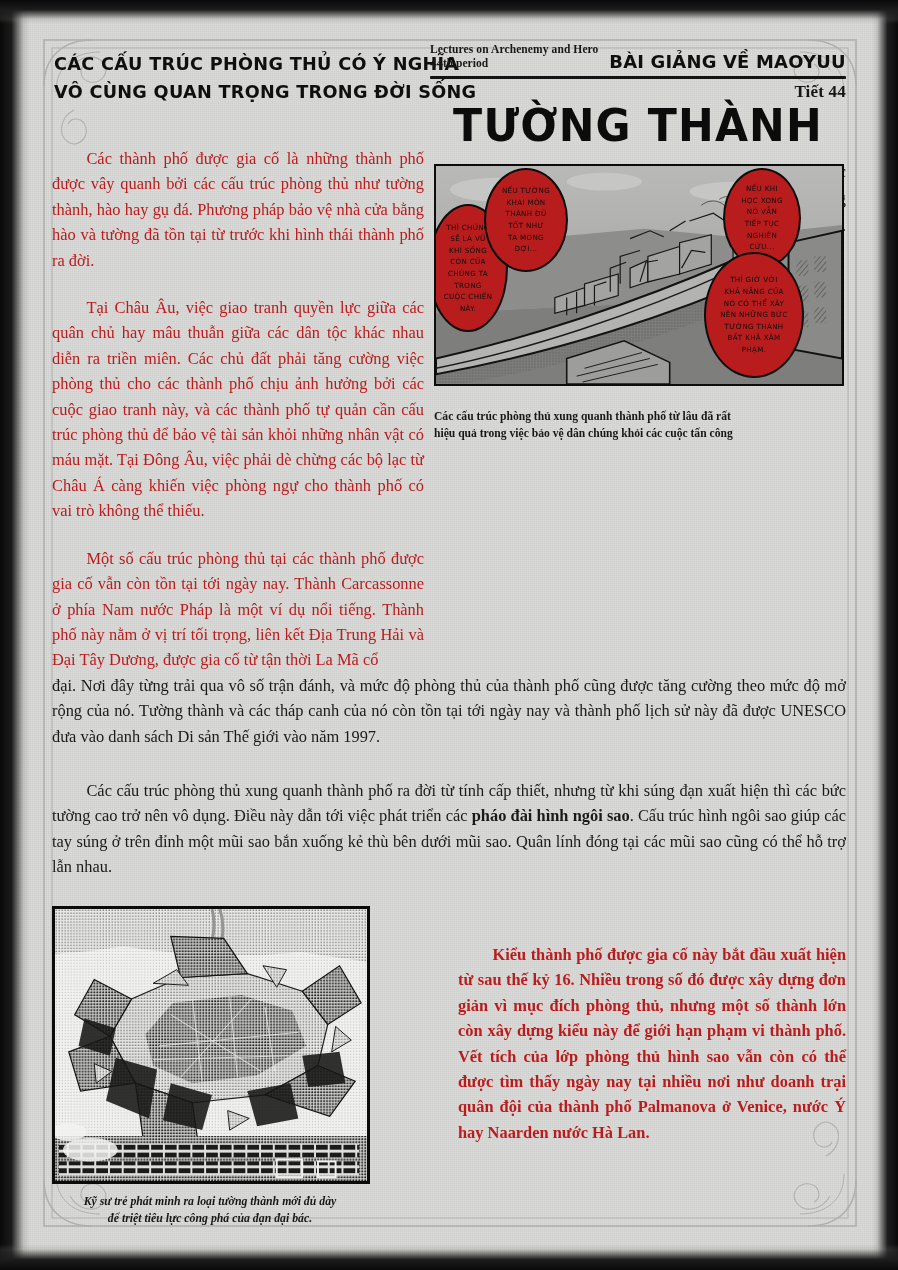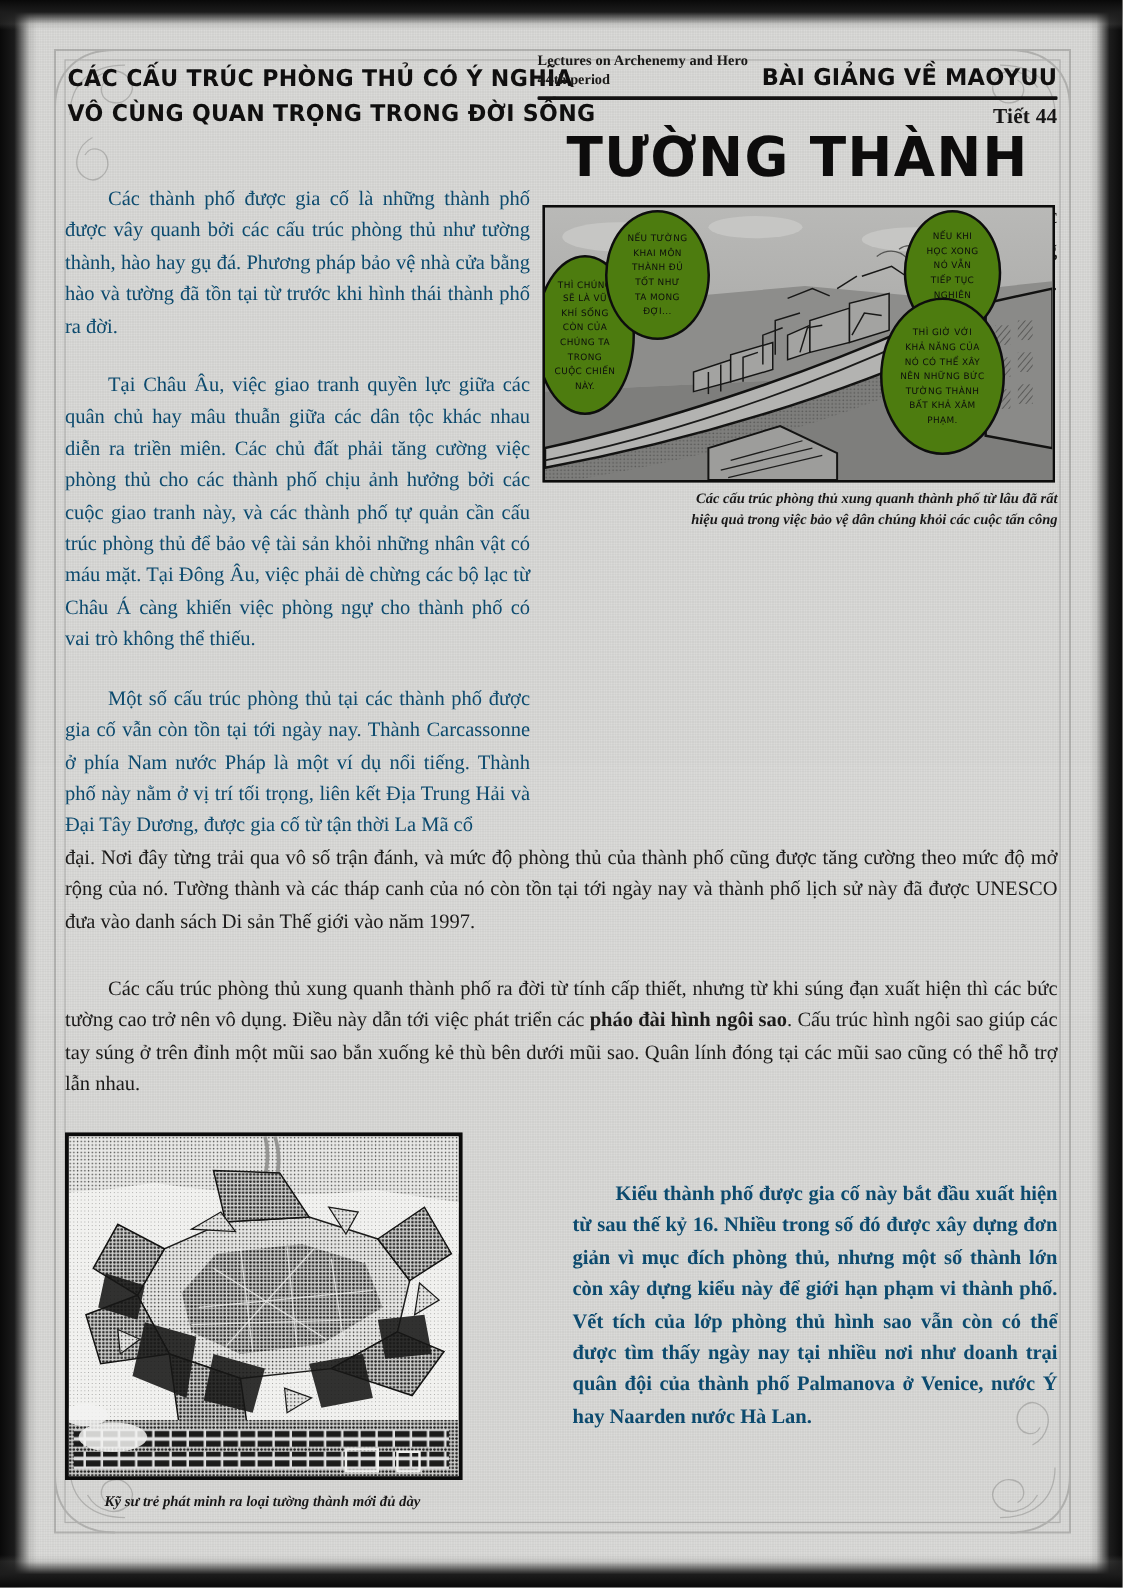--- a/index.html
+++ b/index.html
@@ -128,21 +128,21 @@
   }
   .col-right {
     width: 412px;
     float:right;
   }
 
   p.body {
     font-family:"Liberation Serif", serif;
     font-size:16.4px;
     line-height:25.4px;
-    color:#0c4a6e;
+    color:#b91c1c;
     text-align:justify;
     text-indent: 2.1em;
     margin: 0 0 22px 0;
     -webkit-hyphens:none; hyphens:none;
   }
   p.body.tight { margin-bottom: 0; }
   p.lead {
     font-family:"Liberation Serif", serif;
     font-size:17.4px;
     line-height:27px;
@@ -168,43 +168,42 @@
     position:relative;
     width: 410px; height: 222px;
     border: 2.5px solid #0c0c0c;
     background:#8e8e8c;
     overflow:hidden;
   }
   .panel svg { position:absolute; inset:0; width:100%; height:100%; }
 
   .bubble {
     position:absolute;
-    background:#4d7c0f;
+    background:#b91c1c;
     border:2px solid #0d0d0d;
     border-radius:50%;
     display:flex; align-items:center; justify-content:center;
     text-align:center;
     font-family:"DejaVu Sans", sans-serif;
     font-size:7.1px;
     line-height:11.6px;
     letter-spacing:.35px;
     color:#0c0c0c;
     padding:6px 5px;
   }
   .bubble span { display:block; }
 
   .caption {
     font-family:"Liberation Serif", serif;
-    font-style:italic;
     font-weight:700;
     font-size:11.6px;
     line-height:16.5px;
-    text-align:right;
+    text-align:left;
     color:#181717;
-    margin-top:5px;
+    margin-top:23px;
   }
 
   
   .bottom { position:relative; margin-top:26px; }
   .photo-col { float:left; width:316px; }
   .photo {
     width:318px; height:278px;
     border:3px solid #0b0b0b;
     position:relative; overflow:hidden;
     background:#9a9a98;
@@ -390,21 +389,21 @@
             <div class="bubble" style="left:287px; top:2px; width:78px; height:100px;">
               <span>
                   <span>NẾU KHI</span>
                   <span>HỌC XONG</span>
                   <span>NÓ VẪN</span>
                   <span>TIẾP TỤC</span>
                   <span>NGHIÊN</span>
                   <span>CỨU...</span>
                 </span>
             </div>
-            <div class="bubble" style="left:268px; top:72px; width:100px; height:126px;">
+            <div class="bubble" style="left:268px; top:86px; width:100px; height:126px;">
               <span>
                   <span>THÌ GIỜ VỚI</span>
                   <span>KHẢ NĂNG CỦA</span>
                   <span>NÓ CÓ THỂ XÂY</span>
                   <span>NÊN NHỮNG BỨC</span>
                   <span>TƯỜNG THÀNH</span>
                   <span>BẤT KHẢ XÂM</span>
                   <span>PHẠM.</span>
                 </span>
             </div>
@@ -514,20 +513,21 @@
             </g>
 
             <g fill="#f3f3f1" opacity=".85">
               <ellipse cx="36" cy="246" rx="28" ry="12"></ellipse>
               <ellipse cx="14" cy="228" rx="18" ry="9"></ellipse>
             </g>
           </svg>
         </div>
         <div class="photo-caption">
           <div>Kỹ sư trẻ phát minh ra loại tường thành mới đủ dày</div>
+          <div>để triệt tiêu lực công phá của đạn đại bác.</div>
         </div>
       </div>
 
       <div class="bottom-text">
         <p class="body">Kiểu thành phố được gia cố này bắt đầu xuất hiện từ sau thế kỷ 16. Nhiều trong số đó được xây dựng đơn giản vì mục đích phòng thủ, nhưng một số thành lớn còn xây dựng kiểu này để giới hạn phạm vi thành phố. Vết tích của lớp phòng thủ hình sao vẫn còn có thể được tìm thấy ngày nay tại nhiều nơi như doanh trại quân đội của thành phố Palmanova ở Venice, nước Ý hay Naarden nước Hà Lan.</p>
       </div>
       <div class="clear"></div>
     </div>
 
   </div>

